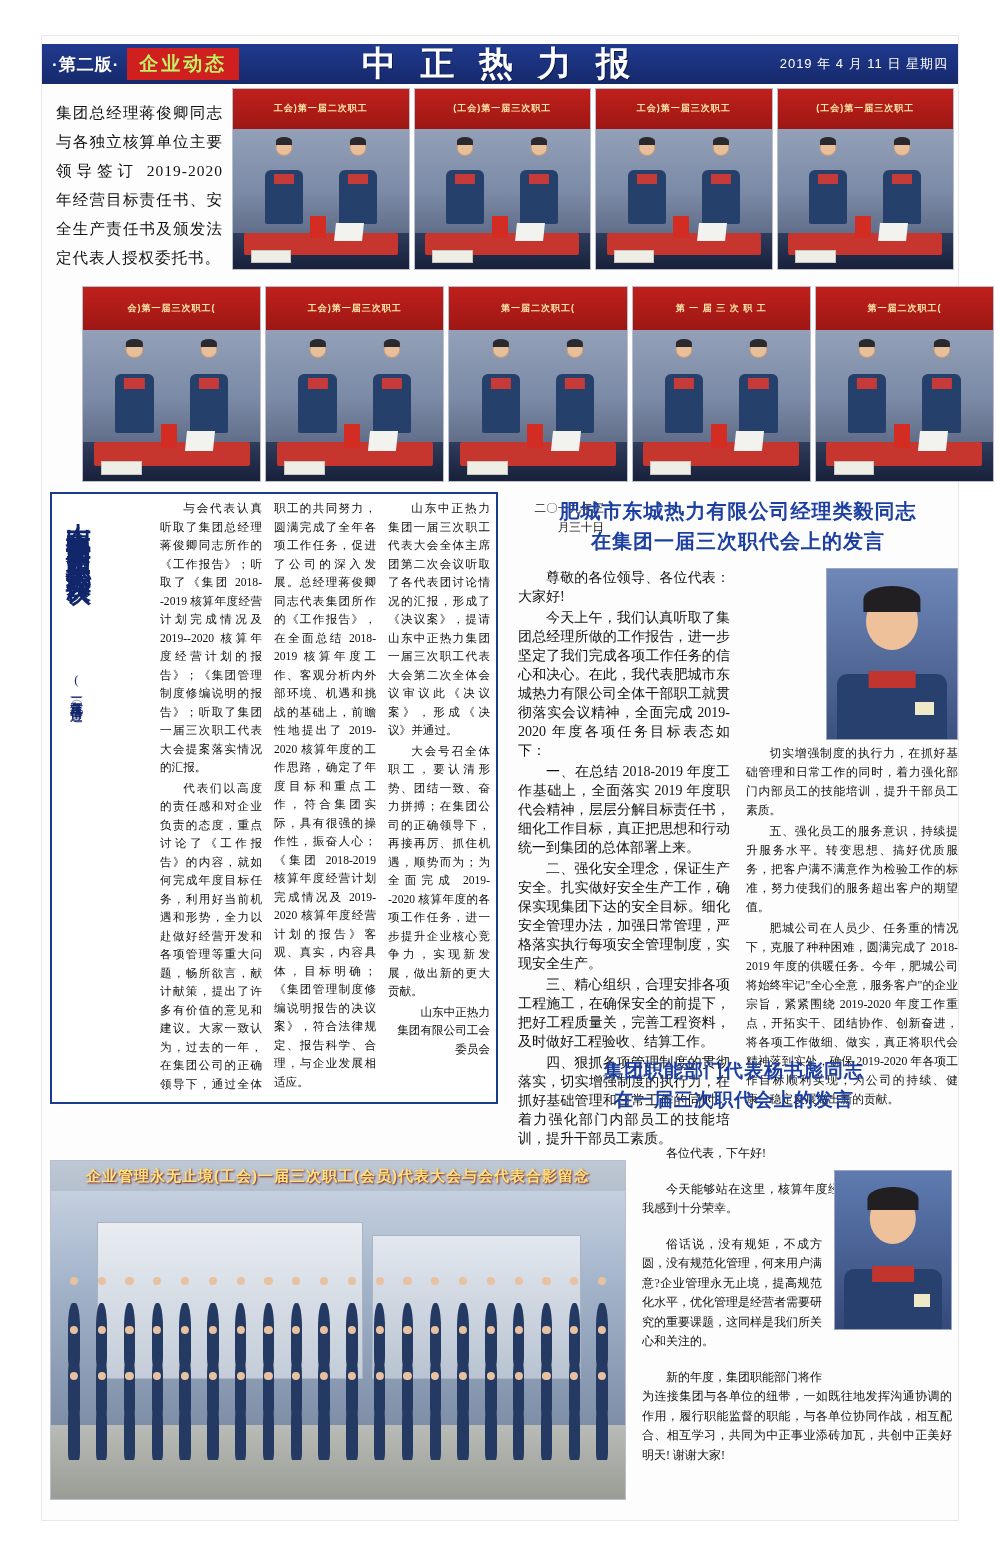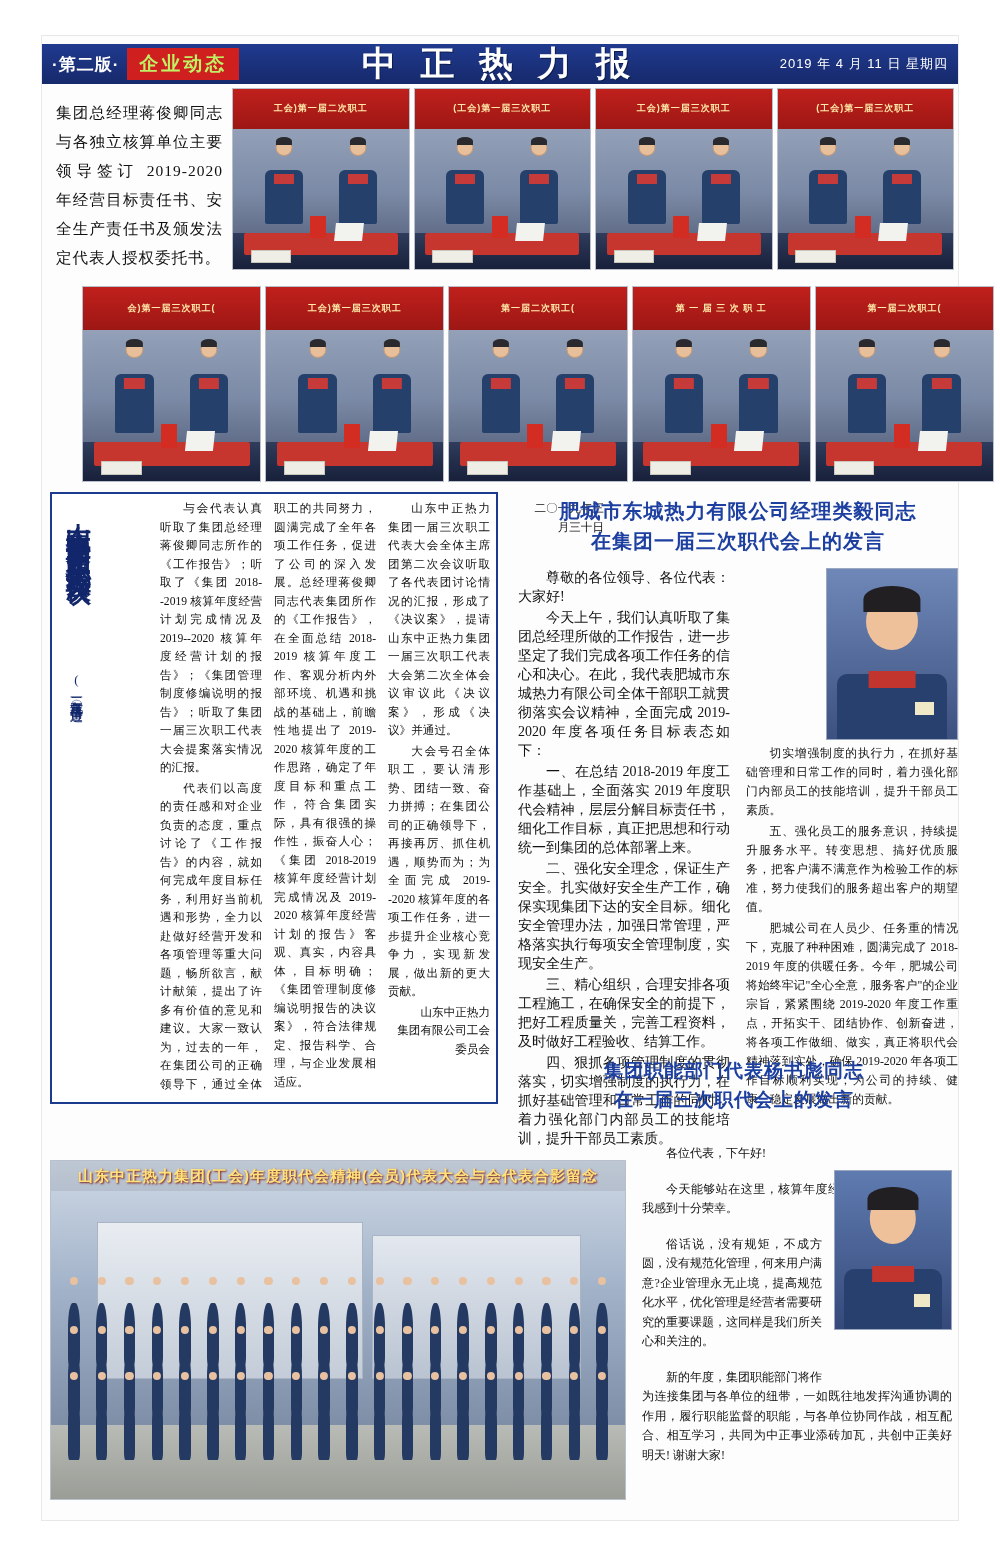--- a/index.html
+++ b/index.html
@@ -641,21 +641,21 @@
             <div class="gp-p"></div>
             <div class="gp-p"></div>
             <div class="gp-p"></div>
           <div class="gp-p"></div>
             <div class="gp-p"></div>
             <div class="gp-p"></div>
             <div class="gp-p"></div>
             <div class="gp-p"></div>
         </div>
       </div>
-      <div class="gp-banner">山东中正热力集团(工会)年度职代会精神(会员)代表大会与会代表合影留念</div>
+      <div class="gp-banner">企业管理永无止境(工会)一届三次职工(会员)代表大会与会代表合影留念</div>
     </div>
 
     <div class="b-col">
       <div class="b-portrait">
         <div class="pt-suit"></div>
           <div class="pt-collar"></div>
           <div class="pt-head"></div>
           <div class="pt-hair"></div>
           <div class="pt-badge"></div>
       </div>

